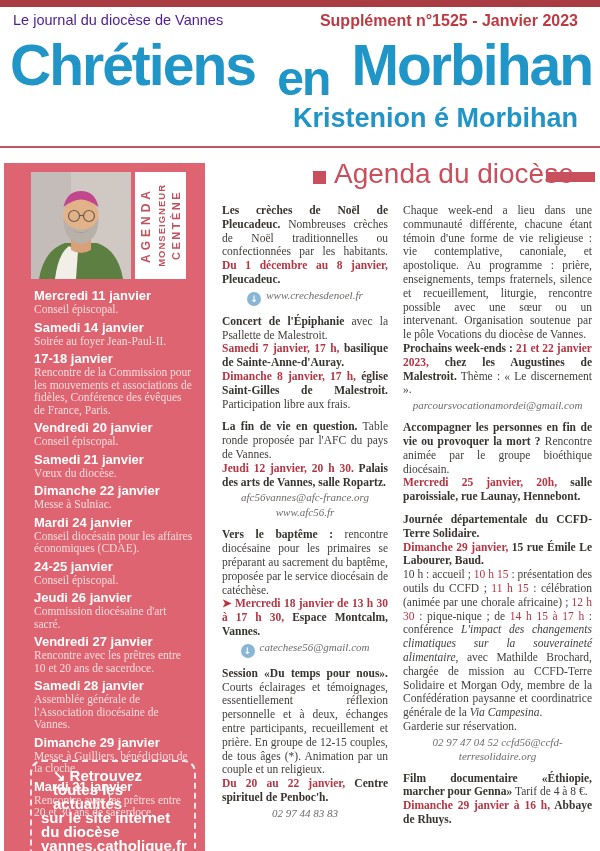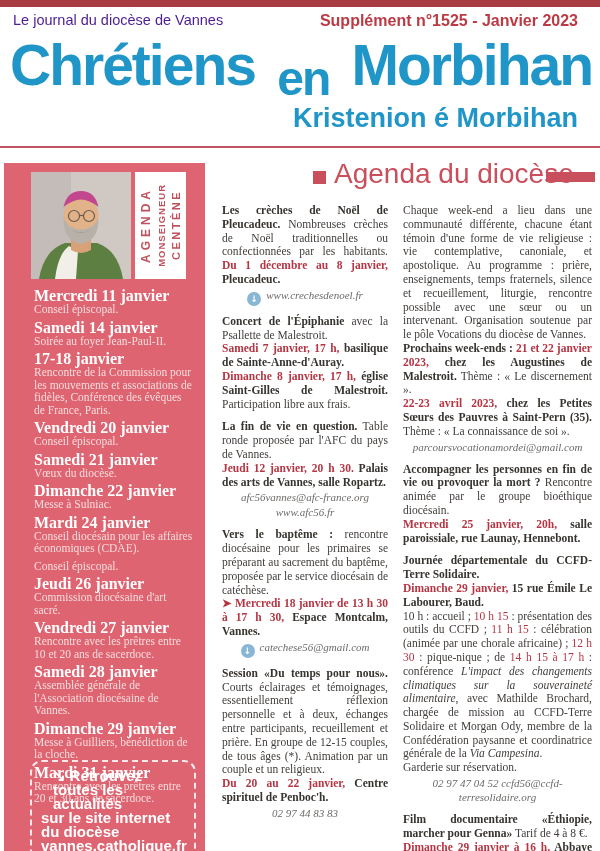--- a/index.html
+++ b/index.html
@@ -24,21 +24,21 @@
   
   .sidebar{position:absolute;left:4px;top:163px;width:201px;height:688px;background:#dd6470;overflow:hidden}
   .photo{position:absolute;left:27px;top:9px;width:100px;height:107px;display:block}
   .vstrip{position:absolute;left:131px;top:9px;width:51px;height:107px;background:#fff;display:flex;flex-direction:row;justify-content:center;align-items:center;gap:3px}
   .vtext{writing-mode:vertical-rl;transform:rotate(180deg);font-family:"Liberation Sans",sans-serif;color:#c0525e;font-weight:600}
   .v1{font-size:12px;letter-spacing:4px}
   .v2{font-size:9.5px;letter-spacing:1px}
   .v3{font-size:11px;letter-spacing:2.5px}
   .agenda-list{position:absolute;left:30px;top:126px;width:160px}
   .entry{margin-bottom:5px}
-  .entry-date{font-family:Liberation Serif, serif;font-weight:700;font-size:16px;color:#fff;line-height:14px}
+  .entry-date{font-family:Liberation Sans, sans-serif;font-weight:700;font-size:13px;color:#fff;line-height:14px}
   .entry-desc{font-size:11.5px;color:#f7dcdd;line-height:12.5px}
   .sb-footer{position:absolute;left:26px;top:597px;width:166px;border:2px dashed rgba(255,255,255,.85);border-radius:12px;padding:7px 9px 8px;color:#fff;font-family:"Liberation Sans",sans-serif;font-weight:700;font-size:15px;line-height:14px;cursor:pointer}
   .sb-footer .arrow{margin-right:4px}
   .sb-footer .fl1{padding-left:12px}
 
   
   .colmid{position:absolute;left:222px;top:204px;width:166px}
   .colright{position:absolute;left:403px;top:204px;width:189px}
   .block{margin-bottom:9px}
   .para{font-size:11.5px;line-height:13.8px;color:#413d3a;text-align:justify}
@@ -114,20 +114,21 @@
         </div>
         <div class="entry">
           <div class="entry-date">Dimanche 22 janvier</div>
           <div class="entry-desc">Messe à Sulniac.</div>
         </div>
         <div class="entry">
           <div class="entry-date">Mardi 24 janvier</div>
           <div class="entry-desc">Conseil diocésain pour les affaires économiques (CDAE).</div>
         </div>
         <div class="entry">
+          <div class="entry-date">24-25 janvier</div>
           <div class="entry-desc">Conseil épiscopal.</div>
         </div>
         <div class="entry">
           <div class="entry-date">Jeudi 26 janvier</div>
           <div class="entry-desc">Commission diocésaine d'art sacré.</div>
         </div>
         <div class="entry">
           <div class="entry-date">Vendredi 27 janvier</div>
           <div class="entry-desc">Rencontre avec les prêtres entre 10 et 20 ans de sacerdoce.</div>
         </div>
@@ -175,21 +176,20 @@
       <div class="block">
         <p class="para"><span class="sg-b">Session «Du temps pour nous».</span><span class="sg-n"> Courts éclairages et témoignages, essentiellement réflexion personnelle et à deux, échanges entre participants, recueillement et prière. En groupe de 12-15 couples, de tous âges (*). Animation par un couple et un religieux.</span></p>
         <p class="para"><span class="sg-r">Du 20 au 22 janvier,</span><span class="sg-b"> Centre spirituel de Penboc'h.</span></p>
         <div class="contact"><span>02 97 44 83 83</span></div>
       </div>
     </div>
   <div class="colright">
       <div class="block">
         <p class="para"><span class="sg-n">Chaque week-end a lieu dans une communauté différente, chacune étant témoin d'une forme de vie religieuse : vie contemplative, canoniale, et apostolique. Au programme : prière, enseignements, temps fraternels, silence et recueillement, liturgie, rencontre possible avec une sœur ou un intervenant. Organisation soutenue par le pôle Vocations du diocèse de Vannes.</span></p>
         <p class="para"><span class="sg-b">Prochains week-ends : </span><span class="sg-r">21 et 22 janvier 2023,</span><span class="sg-b"> chez les Augustines de Malestroit.</span><span class="sg-n"> Thème : « Le discernement ».</span></p>
-        <p class="para"><span class="sg-r">22-23 avril 2023,</span><span class="sg-b"> chez les Petites Sœurs des Pauvres à Saint-Pern (35).</span><span class="sg-n"> Thème : « La connaissance de soi ».</span></p>
         <div class="contact"><span>parcoursvocationamordei@gmail.com</span></div>
       </div>
       <div class="block">
         <p class="para"><span class="sg-b">Accompagner les personnes en fin de vie ou provoquer la mort ?</span><span class="sg-n"> Rencontre animée par le groupe bioéthique diocésain.</span></p>
         <p class="para"><span class="sg-r">Mercredi 25 janvier, 20h,</span><span class="sg-b"> salle paroissiale, rue Launay, Hennebont.</span></p>
       </div>
       <div class="block">
         <p class="para"><span class="sg-b">Journée départementale du CCFD-Terre Solidaire.</span></p>
         <p class="para"><span class="sg-r">Dimanche 29 janvier,</span><span class="sg-b"> 15 rue Émile Le Labourer, Baud.</span></p>
         <p class="para"><span class="sg-n">10 h : accueil ; </span><span class="sg-rn">10 h 15</span><span class="sg-n"> : présentation des outils du CCFD ; </span><span class="sg-rn">11 h 15</span><span class="sg-n"> : célébration (animée par une chorale africaine) ; </span><span class="sg-rn">12 h 30</span><span class="sg-n"> : pique-nique ; de </span><span class="sg-rn">14 h 15 à 17 h</span><span class="sg-n"> : conférence </span><span class="sg-i">L'impact des changements climatiques sur la souveraineté alimentaire</span><span class="sg-n">, avec Mathilde Brochard, chargée de mission au CCFD-Terre Solidaire et Morgan Ody, membre de la Confédération paysanne et coordinatrice générale de la </span><span class="sg-i">Via Campesina</span><span class="sg-n">.</span></p>

